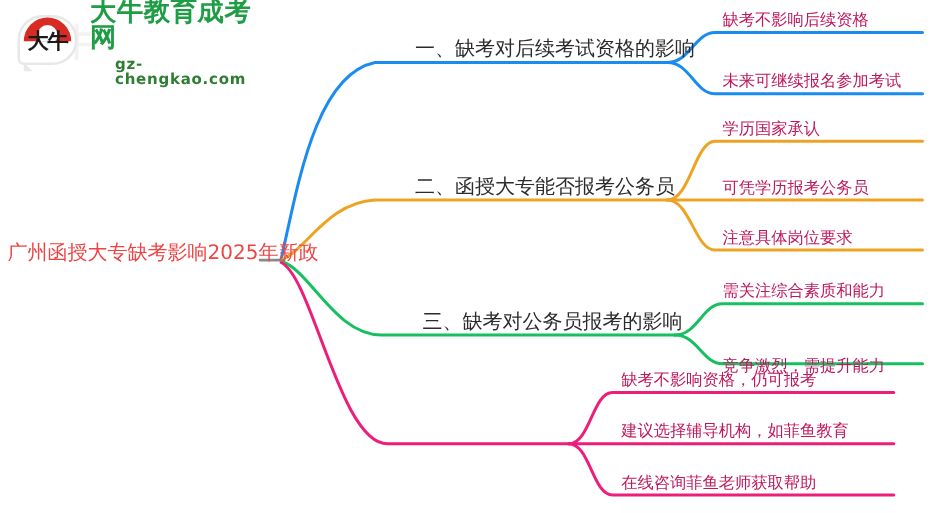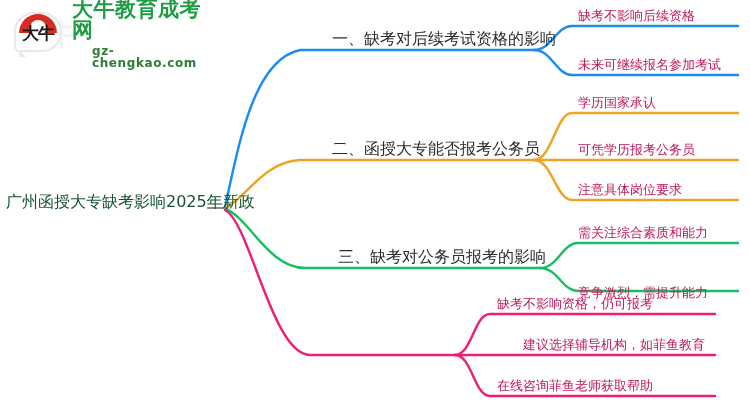--- a/index.html
+++ b/index.html
@@ -133,21 +133,21 @@
     width: 750px;
     height: 410px;
   }
 
   
   .root-label {
     position: absolute;
     left: 6px;
     top: 192px;
     font-size: 16px;
-    color: #14532d;
+    color: #ef4444;
     white-space: nowrap;
     font-family: "DejaVu Sans", "Liberation Sans", sans-serif;
   }
   .branch-label {
     position: absolute;
     font-size: 16px;
     color: #2b2b2b;
     white-space: nowrap;
     font-family: Liberation Mono, monospace;
   }
@@ -214,16 +214,16 @@
   <div class="leaf-label" style="left:578px; top:56px;">未来可继续报名参加考试</div>
 
   <div class="leaf-label" style="left:578px; top:94px;">学历国家承认</div>
   <div class="leaf-label" style="left:578px; top:141px;">可凭学历报考公务员</div>
   <div class="leaf-label" style="left:578px; top:181px;">注意具体岗位要求</div>
 
   <div class="leaf-label" style="left:578px; top:224px;">需关注综合素质和能力</div>
   <div class="leaf-label" style="left:578px; top:284px;">竞争激烈，需提升能力</div>
 
   <div class="leaf-label" style="left:497px; top:295px;text-align:center;">缺考不影响资格，仍可报考</div>
-  <div class="leaf-label" style="left:523px; top:336px;">建议选择辅导机构，如菲鱼教育</div>
+  <div class="leaf-label" style="left:497px; top:336px;">建议选择辅导机构，如菲鱼教育</div>
   <div class="leaf-label" style="left:497px; top:377px;">在线咨询菲鱼老师获取帮助</div>
 
 </div>
 
 </body></html>

